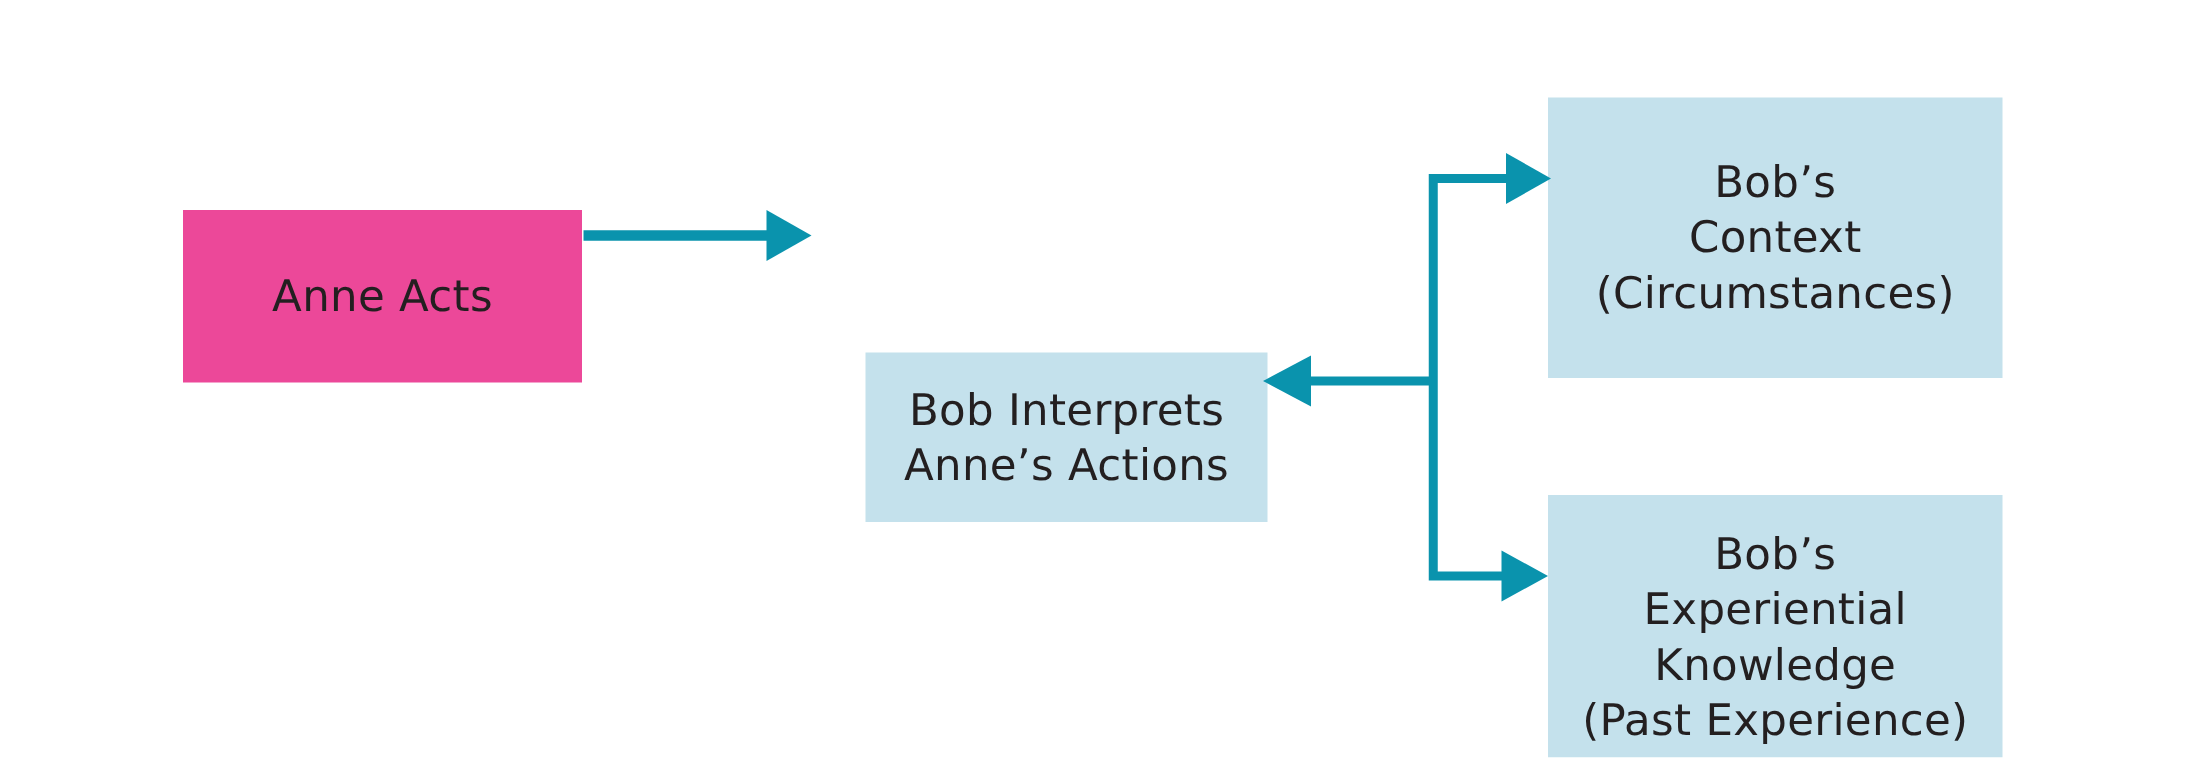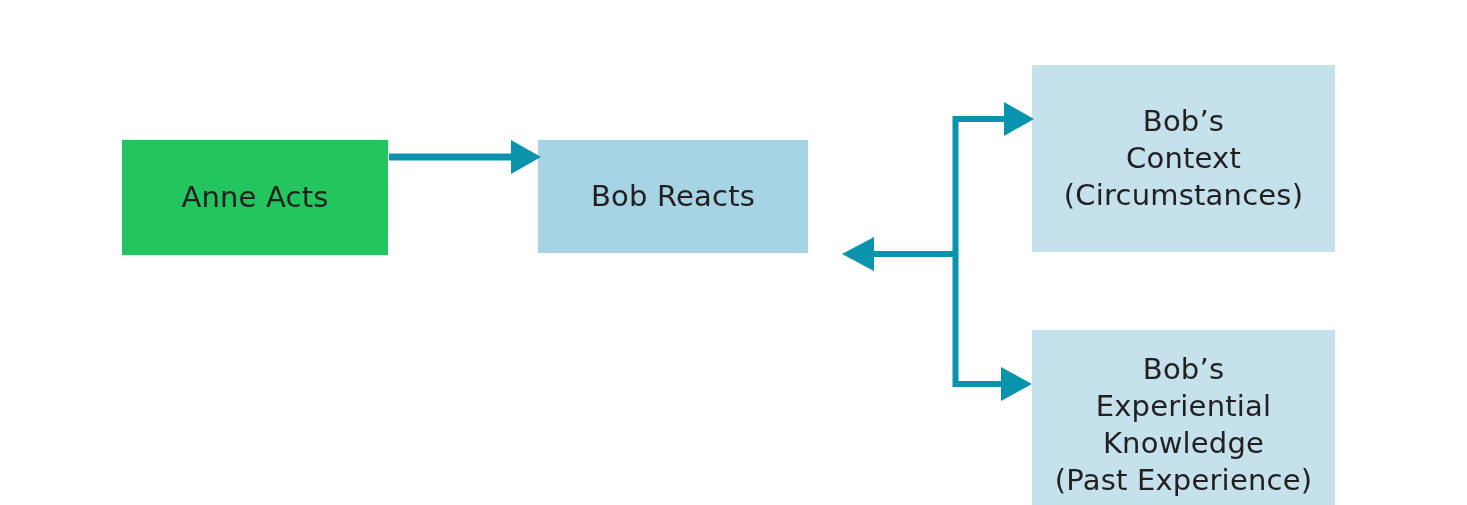--- a/index.html
+++ b/index.html
@@ -18,21 +18,21 @@
     align-items: center;
     justify-content: center;
     text-align: center;
     color: #231f20;
     font-size: 29px;
     line-height: 37px;
     letter-spacing: 0.2px;
     margin-top: 40px;
   }
   .box-label { white-space: pre-line; }
-  .box-anne       { left: 122px;  top: 100px; width: 266px; height: 115px; background: #22c55e; z-index: 1; align-items: center; }
+  .box-anne       { left: 122px;  top: 100px; width: 266px; height: 115px; background: #ec4899; z-index: 1; align-items: center; }
   .box-reacts     { left: 538px;  top: 100px; width: 270px; height: 113px; background: #a7d4e4; z-index: 3; }
   .box-interprets { left: 577px;  top: 195px; width: 268px; height: 113px; background: #c4e1ec; z-index: 2; }
   .box-context    { left: 1032px; top: 25px;  width: 303px; height: 187px; background: #c4e1ec; z-index: 1; }
   .box-knowledge  { left: 1032px; top: 290px; width: 303px; height: 190px; background: #c4e1ec; z-index: 1; }
   .arrow-layer {
     position: absolute;
     left: 0; top: 0;
     width: 1467px; height: 505px;
     z-index: 4;
     pointer-events: none;
@@ -42,24 +42,25 @@
 </style>
 </head>
 <body>
 
 <div class="canvas">
 
   <div class="box box-anne">
     <span class="box-label">Anne Acts</span>
   </div>
 
-  <div class="box box-reacts">
-    <span class="box-label">Bob Reacts</span>
+
+  <div class="box box-interprets">
+    <span class="box-label">Bob Interprets
+Anne’s Actions</span>
   </div>
-
 
   <div class="box box-context">
     <span class="box-label">Bob’s
 Context
 (Circumstances)</span>
   </div>
 
   <div class="box box-knowledge">
     <span class="box-label">Bob’s
 Experiential

